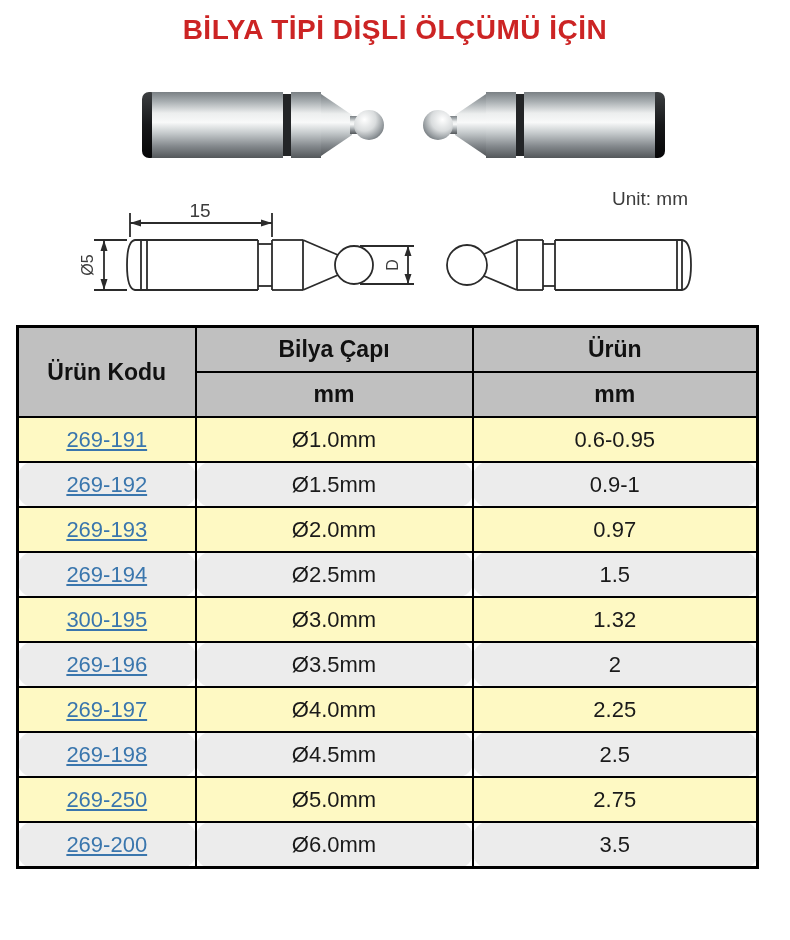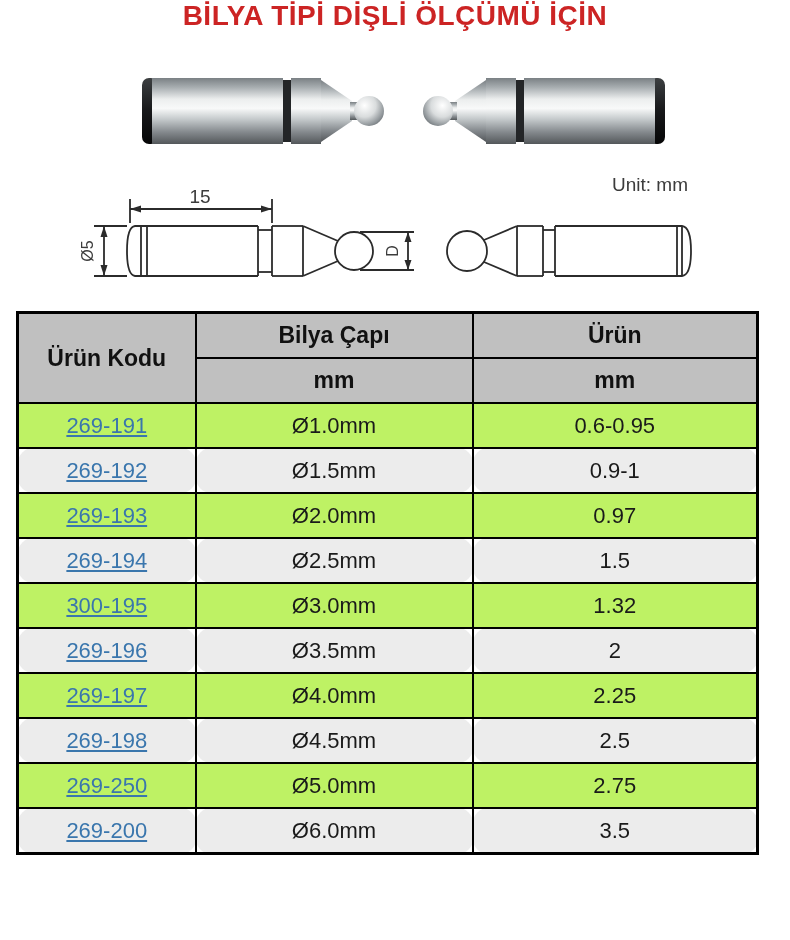--- a/index.html
+++ b/index.html
@@ -6,20 +6,21 @@
   body{
     width:790px;height:940px;background:#ffffff;
     font-family:"Liberation Sans", sans-serif;
     position:relative;overflow:hidden;
   }
   .page-title{
     text-align:center;
     color:#cc2424;
     font-weight:bold;
     font-size:28px;
+    padding-top:14px;
     letter-spacing:0.5px;
   }
   .photo-wrap{display:block;margin:32px auto 0 auto;}
   .drawing-wrap{display:block;margin:4px auto 0 auto;}
   table.spec{
     border-collapse:collapse;
     margin:8px 0 0 16px;
     width:740px;
     table-layout:fixed;
     border:3px solid #000;
@@ -34,21 +35,21 @@
     background:#c0c0c0;
     font-size:23px;
     font-weight:bold;
     color:#111;
     height:43px;
   }
   table.spec td{
     font-size:22px;
     color:#1a1a1a;
     height:43px;
-    background:#bef264;
+    background:#fef9c3;
   }
   table.spec tr.alt td{ background:#ececec;border-radius:15px; }
   col.c-code{width:178px;}
   col.c-dia{width:277px;}
   col.c-mod{width:285px;}
   a.code-link{
     color:#3a76ad;
     text-decoration:underline;
     font-size:22px;
   }

